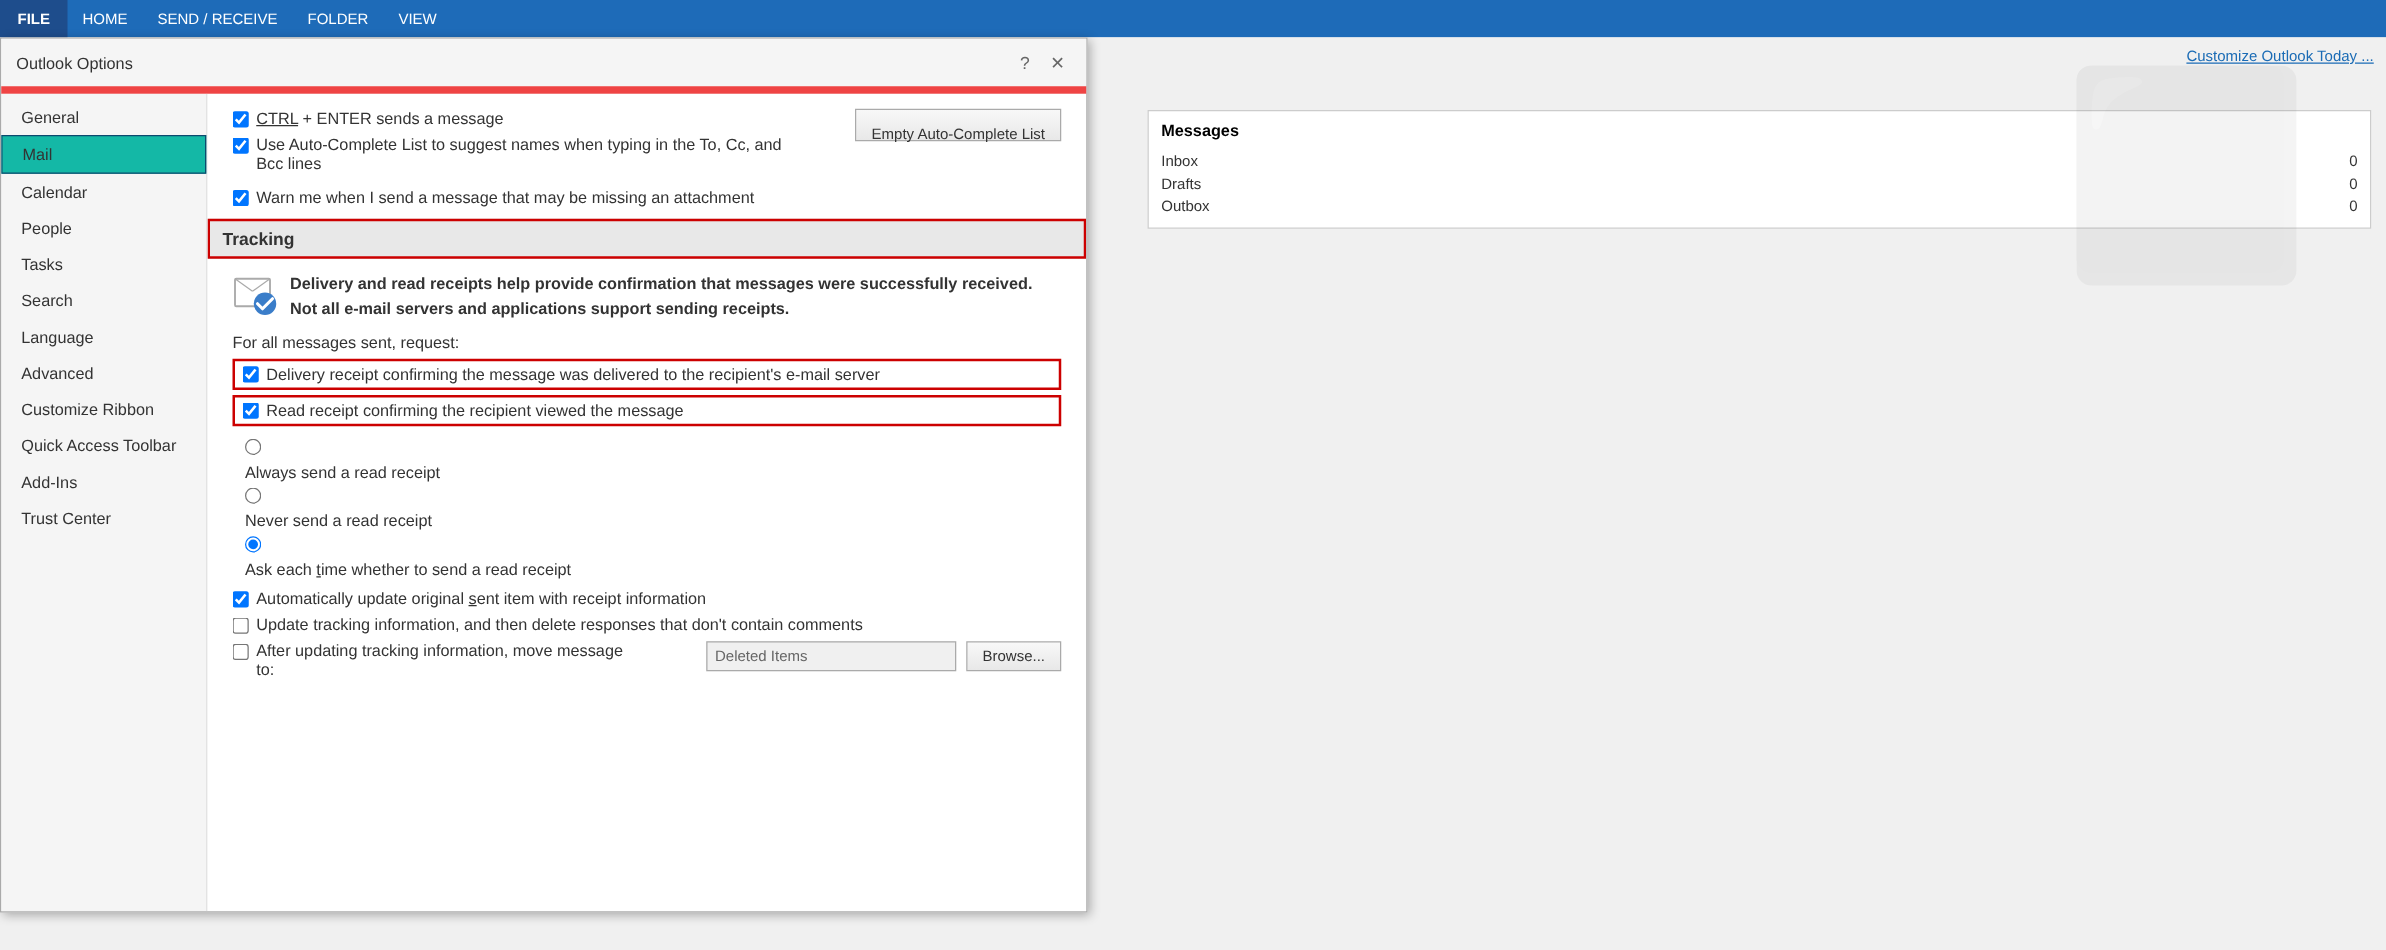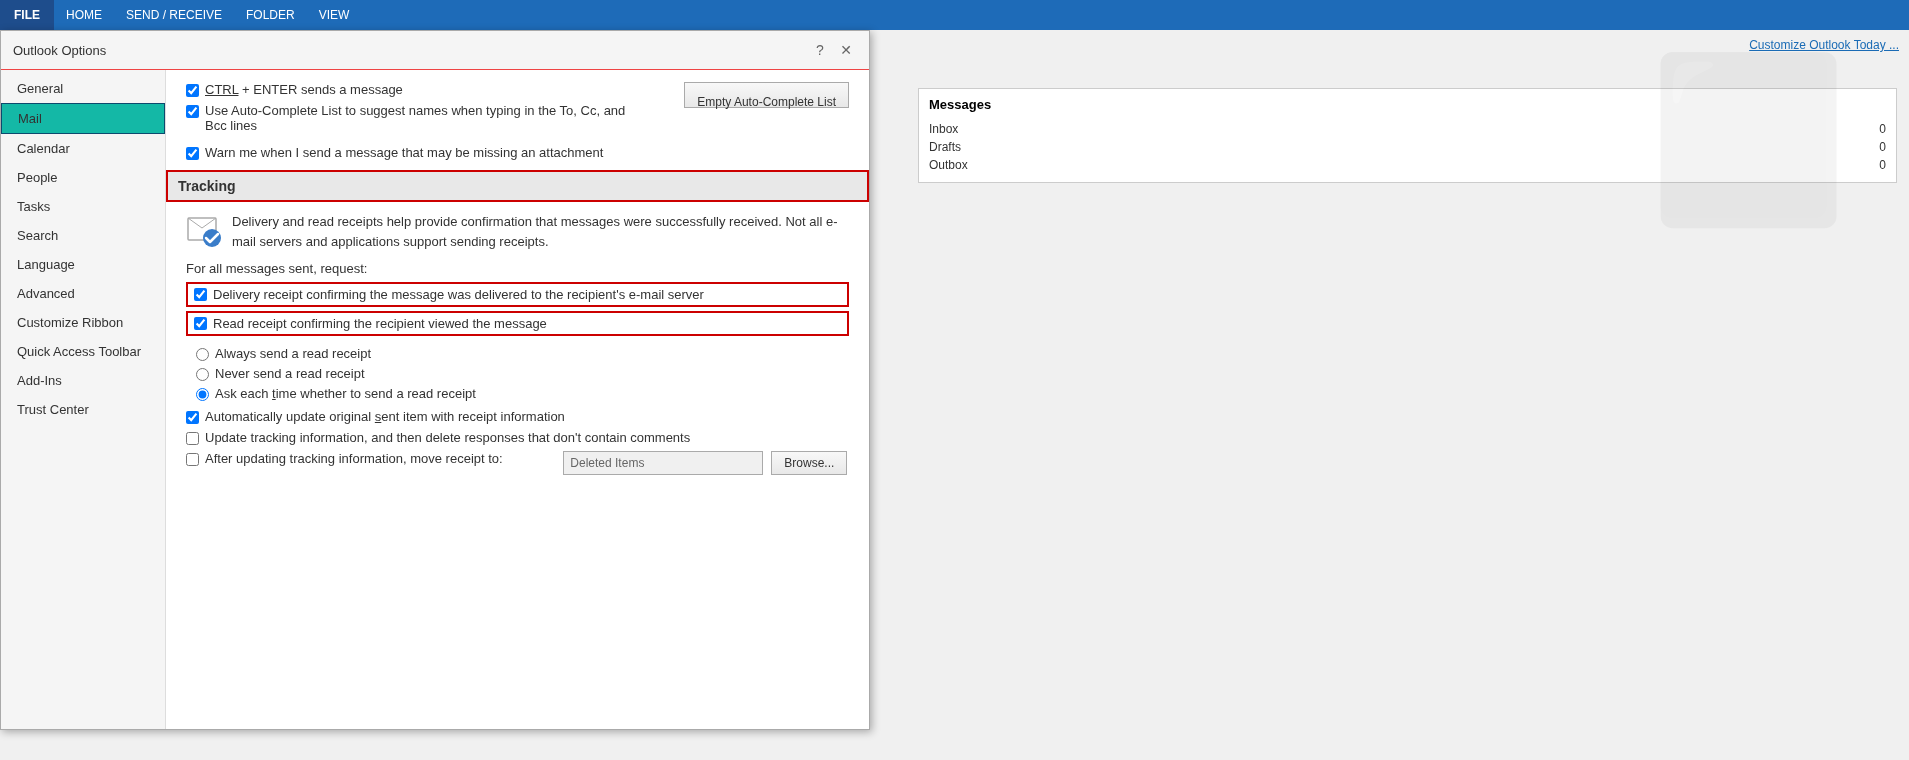--- a/index.html
+++ b/index.html
@@ -23,21 +23,21 @@
       display: flex; height: calc(100vh - 30px); background: #f0f0f0;
     }
 
     
     .dialog-overlay {
       position: absolute; top: 30px; left: 0; width: 870px; height: 700px;
       background: #f5f5f5; border: 1px solid #aaa; box-shadow: 2px 2px 8px rgba(0,0,0,0.3);
       display: flex; flex-direction: column; z-index: 10;
     }
     .dialog-titlebar {
-      background: #f5f5f5; padding: 8px 12px; border-bottom: 1px solid #ef4444;
+      background: #f5f5f5; padding: 8px 12px; border-bottom: 6px solid #ef4444;
       display: flex; justify-content: space-between; align-items: center;
     }
     .dialog-title { font-size: 13px; color: #333; }
     .dialog-controls { display: flex; gap: 4px; }
     .dialog-btn {
       width: 22px; height: 22px; border: none; background: transparent;
       cursor: pointer; font-size: 14px; color: #666; display: flex; align-items: center; justify-content: center;
     }
 
     .dialog-body {
@@ -82,38 +82,38 @@
       border: 2px solid #cc0000;
     }
     .tracking-label { font-size: 14px; font-weight: 600; color: #333; }
 
     .tracking-content { padding: 0; }
     .tracking-icon {
       width: 36px; height: 36px; flex-shrink: 0;
       display: flex; align-items: center; justify-content: center; font-size: 22px;
     }
     .tracking-description {
-      display: flex; align-items: flex-start; gap: 10px; margin-bottom: 10px;
+      display: flex; align-items: flex-start; gap: 10px; margin-bottom: 10px; font-weight: bold;
     }
     .tracking-desc-text { font-size: 13px; color: #333; line-height: 1.5; }
 
     .for-messages-label { font-size: 13px; color: #333; margin-bottom: 6px; }
 
     .highlighted-checkbox {
       border: 2px solid #cc0000; padding: 3px 6px; margin-bottom: 4px;
       display: flex; align-items: center; gap: 6px;
     }
     .highlighted-checkbox input[type="checkbox"] { flex-shrink: 0; }
     .highlighted-checkbox label { font-size: 13px; color: #333; }
 
     
     .radio-group { margin-top: 10px; }
     .radio-label { font-size: 13px; color: #333; margin-bottom: 6px; }
     .radio-row {
-      display: flex; align-items: flex-end; gap: 6px; margin-bottom: 5px; margin-left: 10px;
+      display: flex; align-items: flex-start; gap: 6px; margin-bottom: 5px; margin-left: 10px; flex-direction: column;
     }
     .radio-row label { font-size: 13px; color: #333; }
     .radio-row label u { text-decoration: underline; }
 
     
     .auto-section { margin-top: 8px; }
 
     
     .browse-row {
       display: flex; align-items: center; gap: 8px; margin-bottom: 4px; padding-left: 45px;
@@ -268,21 +268,21 @@
             <div class="checkbox-row">
               <input type="checkbox" checked="" id="auto_update" style="">
               <label for="auto_update">Automatically update original <u>s</u>ent item with receipt information</label>
             </div>
             <div class="checkbox-row">
               <input type="checkbox" id="delete_tracking" style="">
               <label for="delete_tracking">Update tracking information, and then delete responses that don't contain comments</label>
             </div>
             <div class="checkbox-row">
               <input type="checkbox" id="move_receipt" style="">
-              <label for="move_receipt">After updating tracking information, move receipt to:</label>
+              <label for="move_receipt">After updating tracking information, move message to:</label>
               &nbsp;
               <div class="browse-row">
                 <input type="text" class="browse-input" value="Deleted Items" placeholder="Deleted Items" style="">
                 <button class="browse-btn">Browse...</button>
               </div>
             </div>
           </div>
         </div>
 
       </div>

